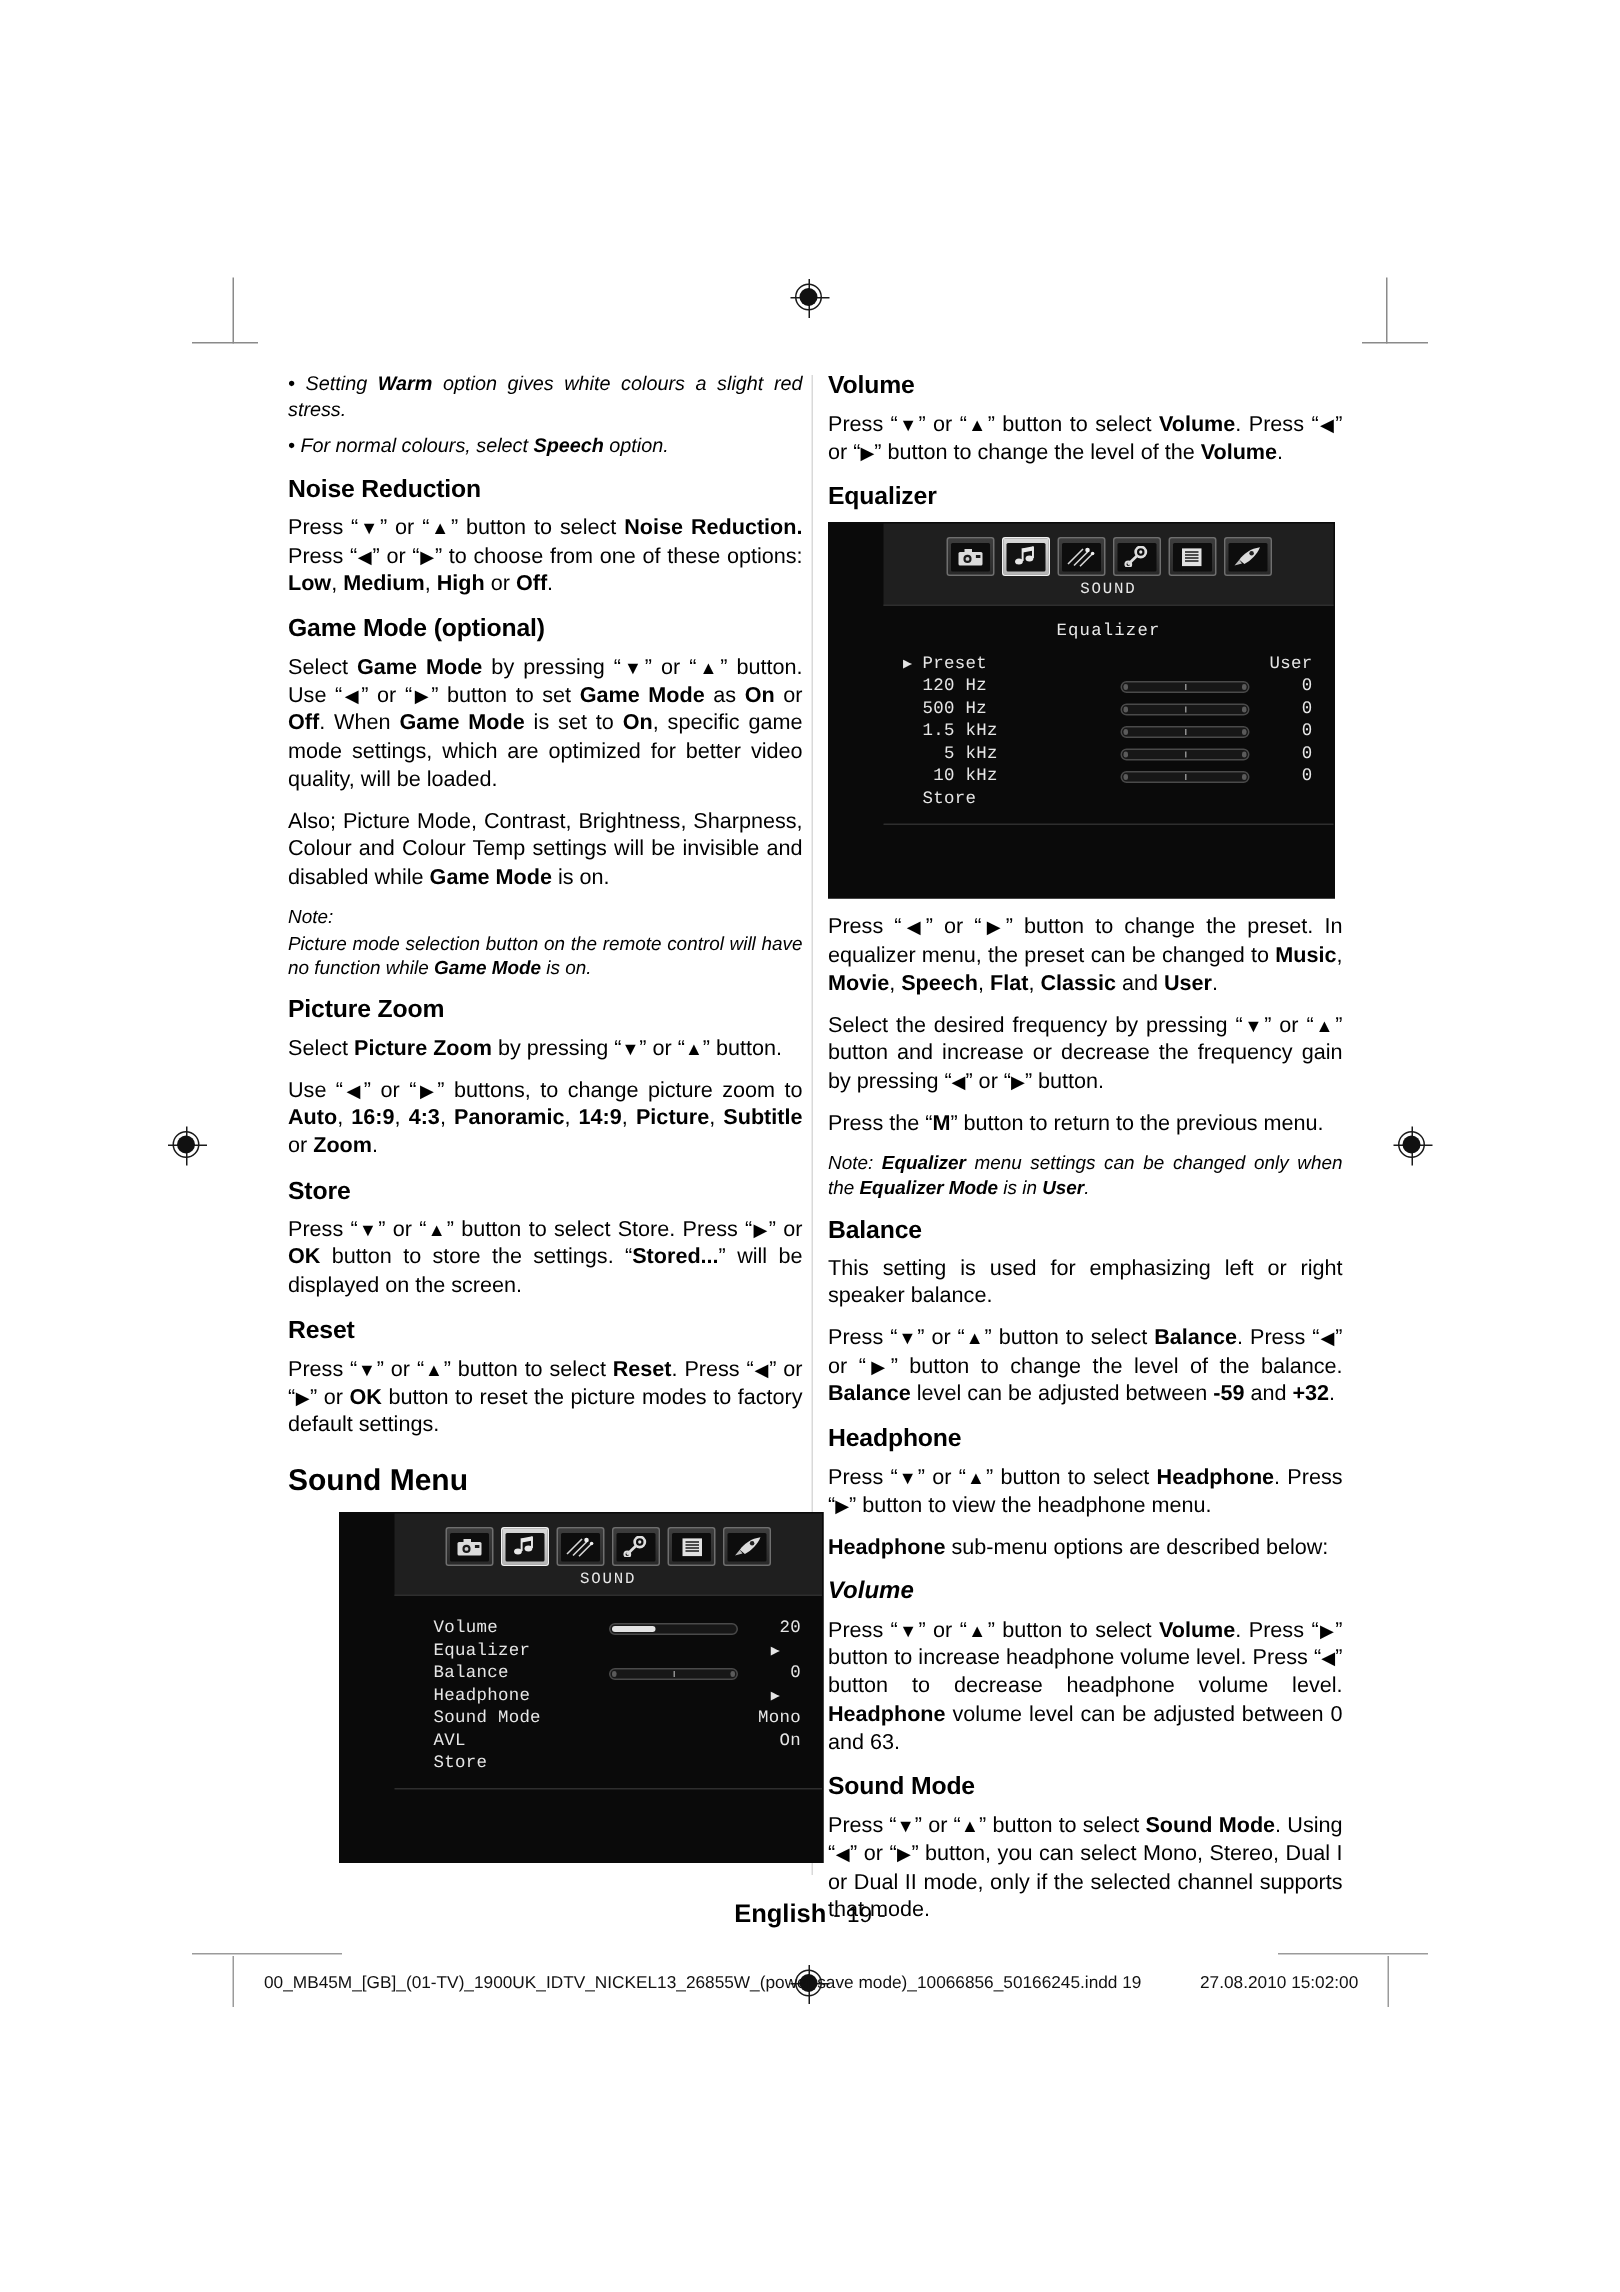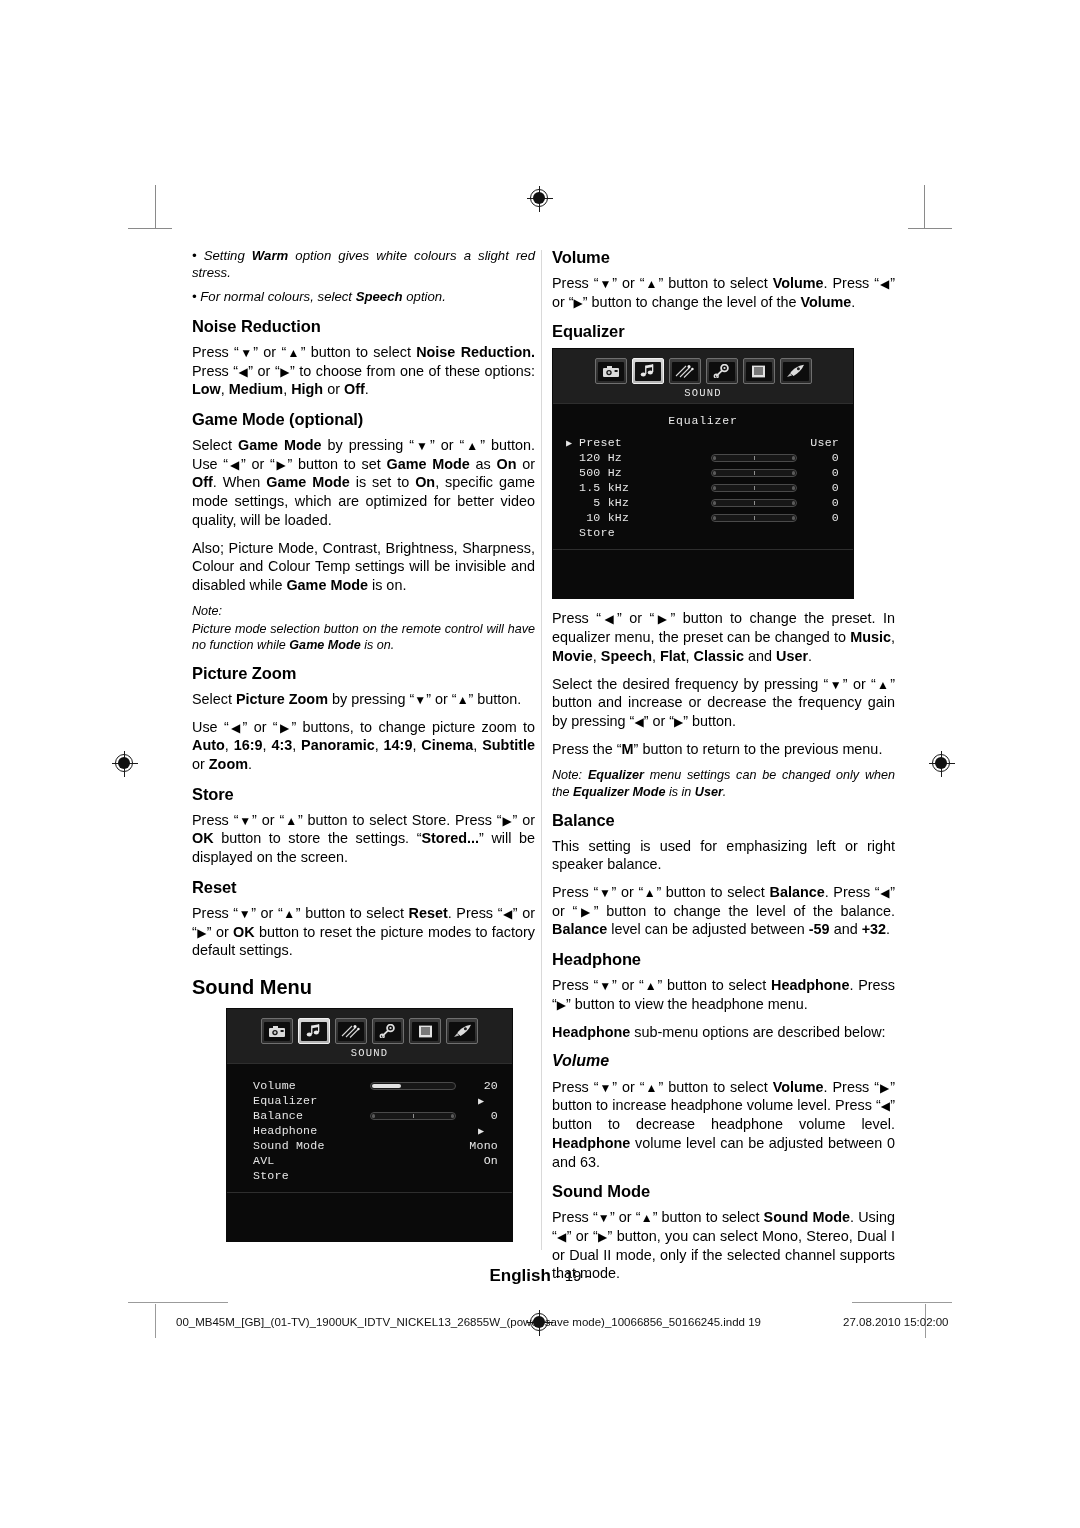--- a/index.html
+++ b/index.html
@@ -115,20 +115,21 @@
     margin: 16px 0 9px 0;
   }
 
   
   .osd {
     width: 285px;
     background: #0a0a0a;
     margin: 4px 0 10px 0;
     position: relative;
     border: 1px solid #0a0a0a;
+    padding-left: 36px;
   }
   .osd-right { width: 300px; }
   .osd-header {
     background: #1f1f1f;
     padding: 9px 0 4px 0;
     text-align: center;
     border-bottom: 1px solid #2e2e2e;
   }
   .osd-icons {
     display: flex;
@@ -270,21 +271,20 @@
     color: #111;
     white-space: nowrap;
   }
   .imprint-date {
     position: absolute;
     top: 1316px;
     left: 800px;
     font-size: 11.5px;
     color: #111;
     white-space: nowrap;
-    margin-left: 43px;
   }
   .imprint-line {
     position: absolute;
     top: 1304px;
     left: 155px;
     width: 1px;
     height: 34px;
     background: #9b9b9b;
   }
   .imprint-line-r {
@@ -342,21 +342,21 @@
     <p class="body">Press “<span class="arrow">▼</span>” or “<span class="arrow">▲</span>” button to select <b>Noise Reduction.</b> Press “<span class="arrow">◀</span>” or “<span class="arrow">▶</span>” to choose from one of these options: <b>Low</b>, <b>Medium</b>, <b>High</b> or <b>Off</b>.</p>
 
     <h2 class="section">Game Mode (optional)</h2>
     <p class="body">Select <b>Game Mode</b> by pressing “<span class="arrow">▼</span>” or “<span class="arrow">▲</span>” button. Use “<span class="arrow">◀</span>” or “<span class="arrow">▶</span>” button to set <b>Game Mode</b> as <b>On</b> or <b>Off</b>. When <b>Game Mode</b> is set to <b>On</b>, specific game mode settings, which are optimized for better video quality, will be loaded.</p>
     <p class="body">Also; Picture Mode, Contrast, Brightness, Sharpness, Colour and Colour Temp settings will be invisible and disabled while <b>Game Mode</b> is on.</p>
     <p class="note-label">Note:</p>
     <p class="note">Picture mode selection button on the remote control will have no function while <b>Game Mode</b> is on.</p>
 
     <h2 class="section">Picture Zoom</h2>
     <p class="body">Select <b>Picture Zoom</b> by pressing “<span class="arrow">▼</span>” or “<span class="arrow">▲</span>” button.</p>
-    <p class="body">Use “<span class="arrow">◀</span>” or “<span class="arrow">▶</span>” buttons, to change picture zoom to <b>Auto</b>, <b>16:9</b>, <b>4:3</b>, <b>Panoramic</b>, <b>14:9</b>, <b>Cinema</b>, <b>Subtitle</b> or <b>Zoom</b>.</p>
+    <p class="body">Use “<span class="arrow">◀</span>” or “<span class="arrow">▶</span>” buttons, to change picture zoom to <b>Auto</b>, <b>16:9</b>, <b>4:3</b>, <b>Panoramic</b>, <b>14:9</b>, <b>Picture</b>, <b>Subtitle</b> or <b>Zoom</b>.</p>
 
     <h2 class="section">Store</h2>
     <p class="body">Press “<span class="arrow">▼</span>” or “<span class="arrow">▲</span>” button to select Store. Press “<span class="arrow">▶</span>” or <b>OK</b> button to store the settings. “<b>Stored...</b>” will be displayed on the screen.</p>
 
     <h2 class="section">Reset</h2>
     <p class="body">Press “<span class="arrow">▼</span>” or “<span class="arrow">▲</span>” button to select <b>Reset</b>. Press “<span class="arrow">◀</span>” or “<span class="arrow">▶</span>” or <b>OK</b> button to reset the picture modes to factory default settings.</p>
 
     <h2 class="bigsection">Sound Menu</h2>
 
     <div class="osd" style="margin-left:34px;">

